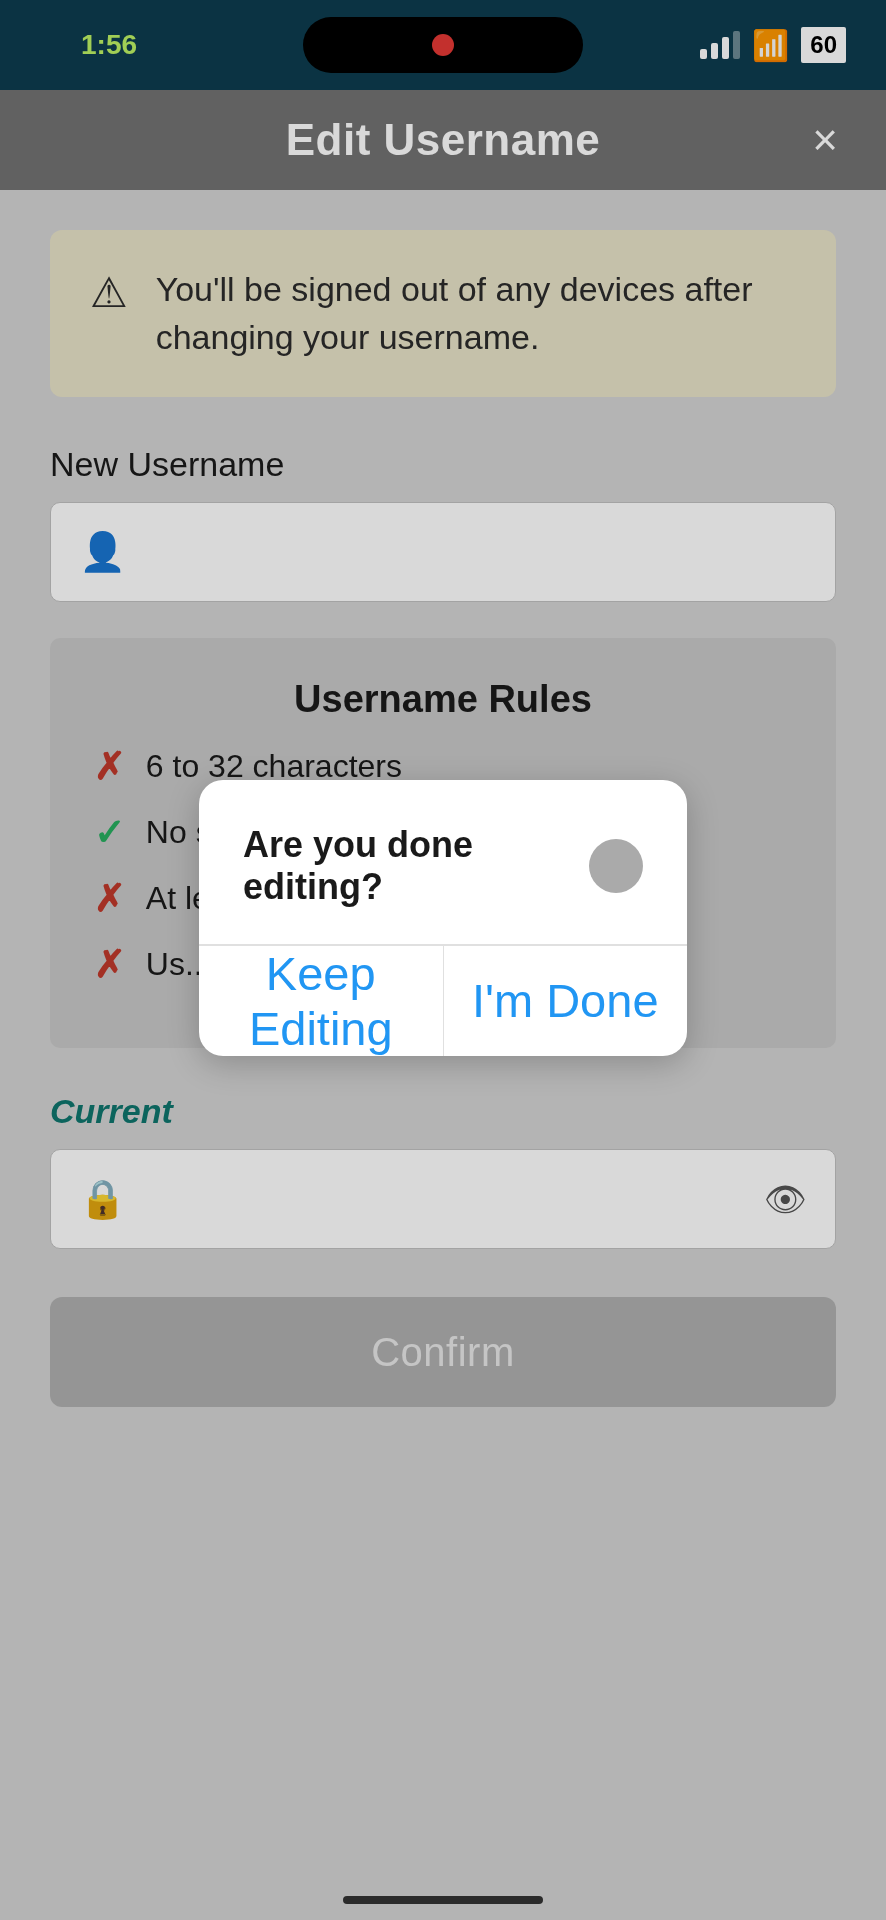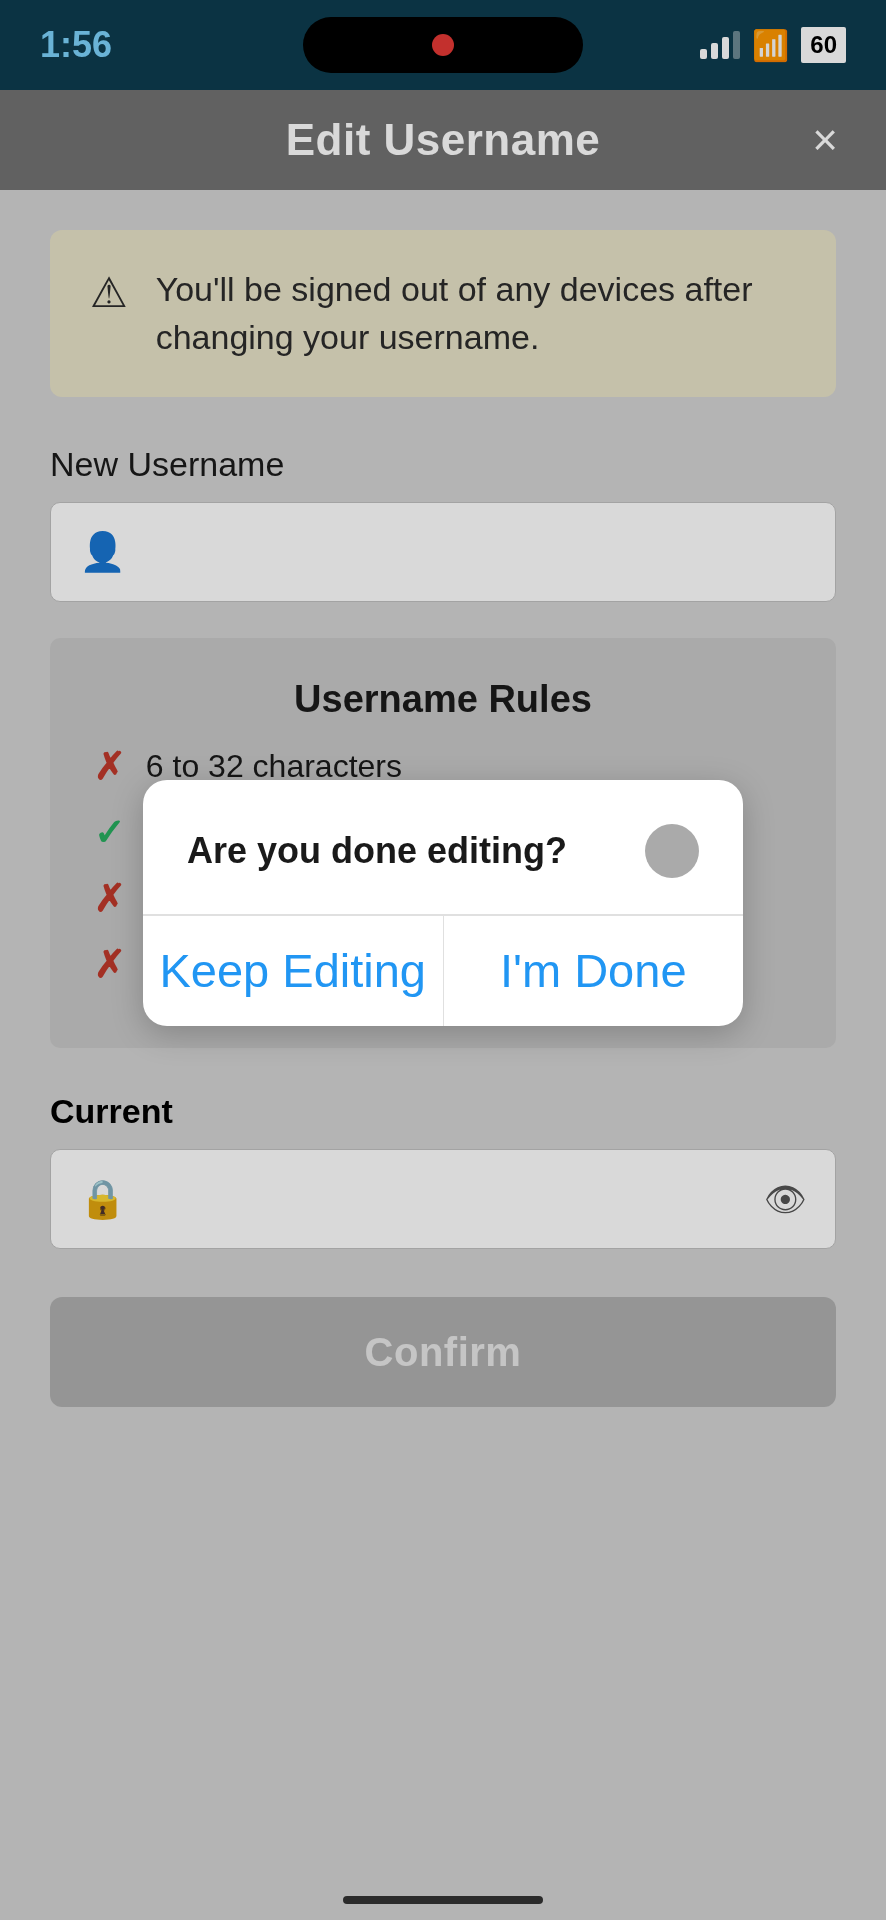--- a/index.html
+++ b/index.html
@@ -19,23 +19,24 @@
       background: #0d3d4f;
       height: 90px;
       display: flex;
       align-items: center;
       justify-content: space-between;
       padding: 0 40px;
       position: relative;
     }
 
     .status-time {
-      color: #7dd3fc;
-      font-size: 36px;
-      font-weight: 700;
+      color: #bef264;
+      font-size: 28px;
+      font-weight: 700;
+      margin-left: 41px;
     }
 
     .status-center {
       position: absolute;
       left: 50%;
       transform: translateX(-50%);
       background: #000;
       border-radius: 40px;
       width: 280px;
       height: 56px;
@@ -215,22 +216,23 @@
       color: #27ae60;
       font-size: 38px;
       font-weight: 700;
       flex-shrink: 0;
     }
 
     
     .current-field-label {
       font-size: 34px;
       font-weight: 700;
-      color: #000000;
+      color: #0f766e;
       margin-bottom: 18px;
+      font-style: italic;
     }
 
     .password-field {
       background: white;
       border: 1.5px solid #c0c0c0;
       border-radius: 10px;
       height: 100px;
       display: flex;
       align-items: center;
       padding: 0 28px;
@@ -251,21 +253,21 @@
       display: flex;
       align-items: center;
       justify-content: center;
       border: none;
       width: 100%;
       cursor: pointer;
     }
 
     .confirm-label {
       font-size: 40px;
-      font-weight: 700;
+      font-weight: 400;
       color: #e8e8e8;
       letter-spacing: 0.5px;
     }
 
     
     .overlay {
       position: absolute;
       top: 0;
       left: 0;
       width: 100%;
@@ -275,21 +277,21 @@
     }
 
     
     .dialog {
       position: absolute;
       top: 780px;
       left: 50%;
       transform: translateX(-50%);
       background: white;
       border-radius: 24px;
-      width: 600px;
+      width: 488px;
       padding: 0;
       z-index: 20;
       overflow: hidden;
       box-shadow: 0 8px 32px rgba(0,0,0,0.22);
     }
 
     .dialog-top {
       padding: 44px 44px 20px 44px;
       display: flex;
       align-items: center;

